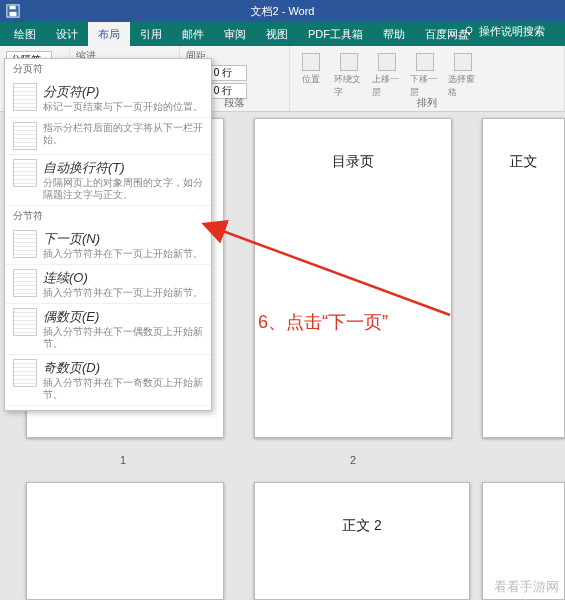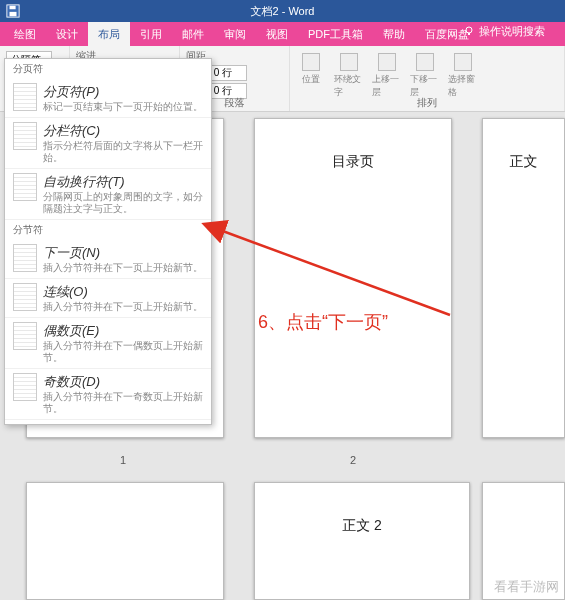--- a/index.html
+++ b/index.html
@@ -1,19 +1,19 @@
 <!DOCTYPE html>
 <html><head>
 <meta charset="utf-8">
 <style>
   * { box-sizing: border-box; margin: 0; padding: 0; }
   body { font-family: "Microsoft YaHei", sans-serif; background: #f0f0f0; width: 565px; height: 600px; overflow: hidden; position: relative; }
   .title-bar { background: #2b579a; color: #fff; height: 22px; display: flex; align-items: center; justify-content: center; font-size: 11px; position: relative; }
   .title-bar .save-icon { position: absolute; left: 6px; top: 4px; width: 14px; height: 14px; }
-  .tabs { background: #ec4899; height: 24px; display: flex; align-items: flex-end; padding-left: 4px; }
+  .tabs { background: #0f766e; height: 24px; display: flex; align-items: flex-end; padding-left: 4px; }
   .tab { color: #fff; font-size: 11px; padding: 4px 10px; cursor: pointer; height: 24px; display: flex; align-items: center; }
   .tab.active { background: #f3f3f3; color: #2b579a; }
   .tell-me { position: absolute; right: 20px; top: 24px; color: #fff; font-size: 11px; display: flex; align-items: center; gap: 4px; }
   .ribbon { background: #f3f3f3; height: 66px; border-bottom: 1px solid #d0d0d0; display: flex; position: relative; }
   .ribbon-group { border-right: 1px solid #e0e0e0; padding: 3px 6px; position: relative; }
   .ribbon-group-label { position: absolute; bottom: 1px; left: 0; right: 0; text-align: center; font-size: 10px; color: #666; }
   .dd { background: #fff; border: 1px solid #c0c0c0; font-size: 10px; padding: 1px 4px; display: inline-flex; align-items: center; gap: 2px; }
   .dd .chev { font-size: 8px; color: #666; }
   .indent-block { display: flex; flex-direction: column; gap: 2px; font-size: 10px; }
   .indent-row { display: flex; align-items: center; gap: 2px; }
@@ -199,21 +199,20 @@
   <div class="dd-item">
     <div class="ico"></div>
     <div class="txt">
         <span class="title">分页符(P)</span>
         <span class="desc">标记一页结束与下一页开始的位置。</span>
       </div>
   </div>
   <div class="dd-item">
     <div class="ico"></div>
     <div class="txt">
-        <span class="title">分栏符(C)</span>
         <span class="desc">指示分栏符后面的文字将从下一栏开始。</span>
       </div>
   </div>
   <div class="dd-item">
     <div class="ico"></div>
     <div class="txt">
         <span class="title">自动换行符(T)</span>
         <span class="desc">分隔网页上的对象周围的文字，如分隔题注文字与正文。</span>
       </div>
   </div>

